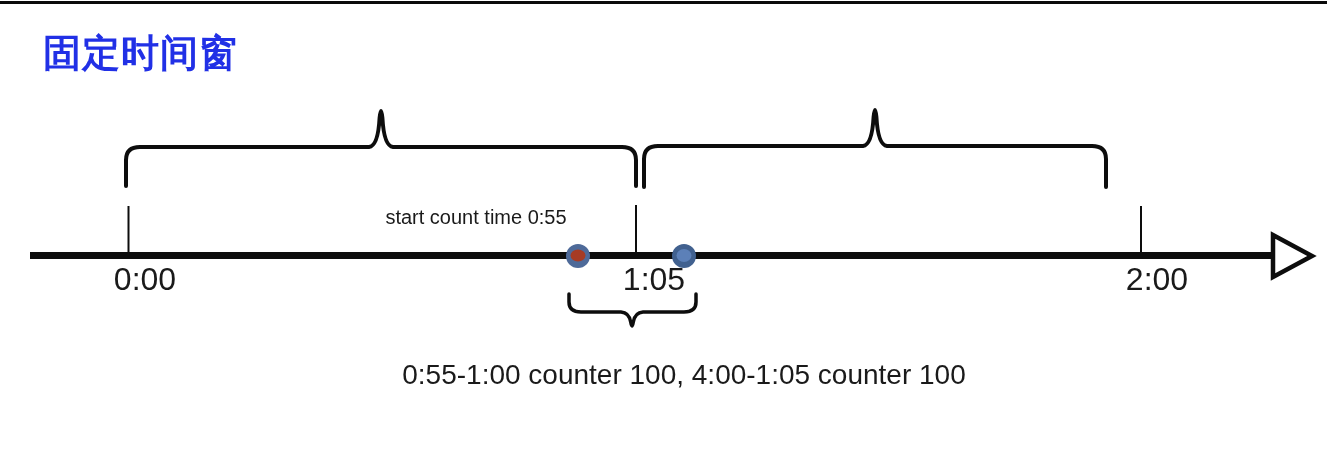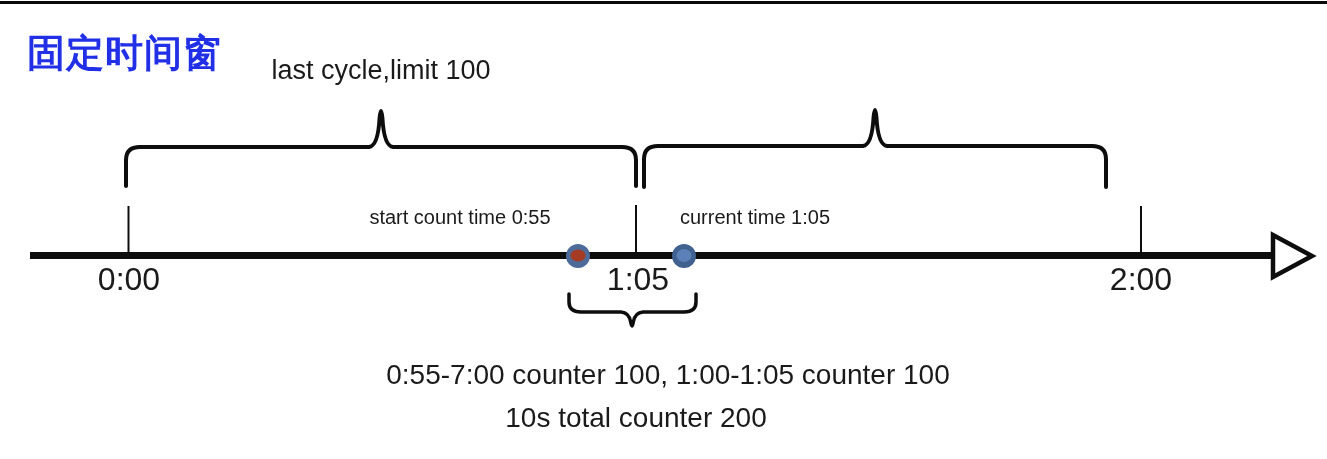--- a/index.html
+++ b/index.html
@@ -4,21 +4,21 @@
 <style>
   html,body{margin:0;padding:0;background:#ffffff;}
   #stage{
     position:relative;
     width:1327px;height:459px;
     background:#ffffff;
     font-family:"Liberation Sans", sans-serif;
     color:#1a1a1a;
     overflow:hidden;
   }
-  .abs{position:absolute;white-space:nowrap;}
+  .abs{position:absolute;white-space:nowrap;margin-left:16px;}
   .centered{transform:translateX(-50%);text-align:center;}
   #top-rule{
     position:absolute;left:0;top:1px;width:1327px;height:3px;background:#0a0a0a;
   }
   #page-title{
     left:27px;top:28px;
     font-size:38px;font-weight:700;
     color:#2130E6;
     letter-spacing:1px;
   }
@@ -39,33 +39,30 @@
 </style>
 </head>
 <body>
 
 <div id="stage">
 
   <div id="top-rule"></div>
 
   <div id="page-title" class="abs">固定时间窗</div>
 
-  <div id="last-cycle-label" class="abs centered cycle-label">last cycle,limit 100</div>
 
 
   <div id="start-count-label" class="abs centered marker-label">start count time 0:55</div>
 
-  <div id="current-time-label" class="abs centered marker-label">current time 1:05</div>
 
   <div id="tick-label-0" class="abs centered tick-label">0:00</div>
   <div id="tick-label-1" class="abs centered tick-label">1:05</div>
   <div id="tick-label-2" class="abs centered tick-label">2:00</div>
 
-  <div id="annotation-line-1" class="abs centered annotation">0:55-7:00 counter 100, 1:00-1:05 counter 100</div>
-  <div id="annotation-line-2" class="abs centered annotation">10s total counter 200</div>
+  <div id="annotation-line-1" class="abs centered annotation">0:55-1:00 counter 100, 4:00-1:05 counter 100</div>
 
   <svg id="diagram-svg" width="1327" height="459" viewBox="0 0 1327 459">
 
     <path d="M126,186 L126,160 Q126,147 140,147 L369,147
              Q378,146 379.6,118 Q381,104 382.4,118 Q384,146 393,147
              L622,147 Q636,147 636,160 L636,186" fill="none" stroke="#0d0d0d" stroke-width="4" stroke-linecap="round"></path>
 
     <path d="M644,187 L644,159 Q644,146 658,146 L863,146
              Q872,145 873.6,117 Q875,103 876.4,117 Q878,145 887,146
              L1092,146 Q1106,146 1106,159 L1106,187" fill="none" stroke="#0d0d0d" stroke-width="4" stroke-linecap="round"></path>

